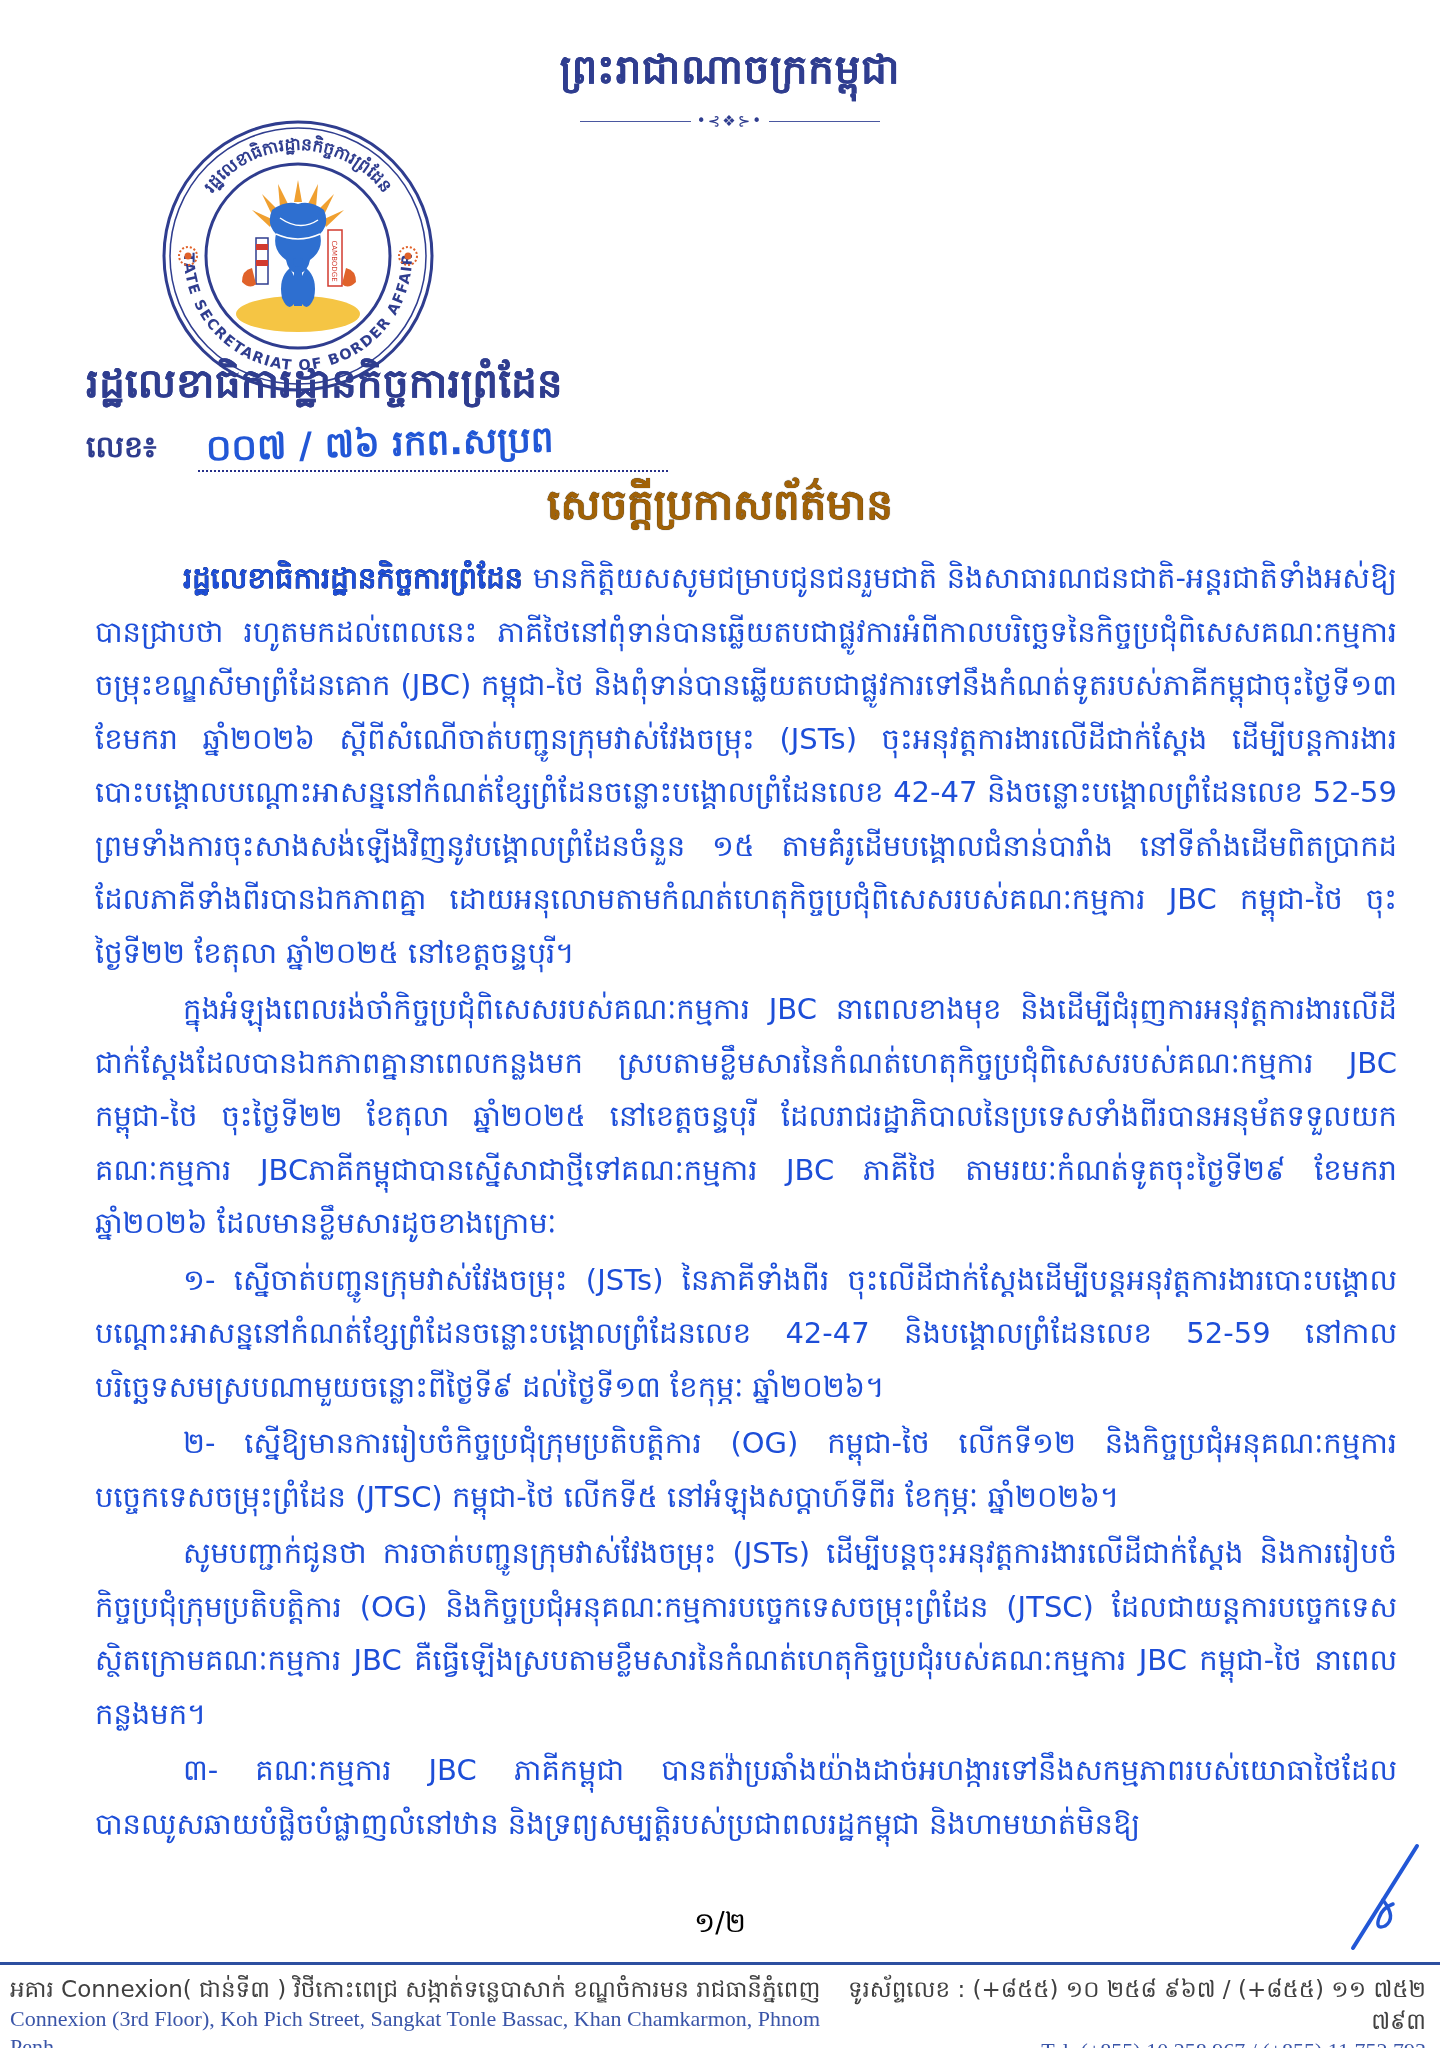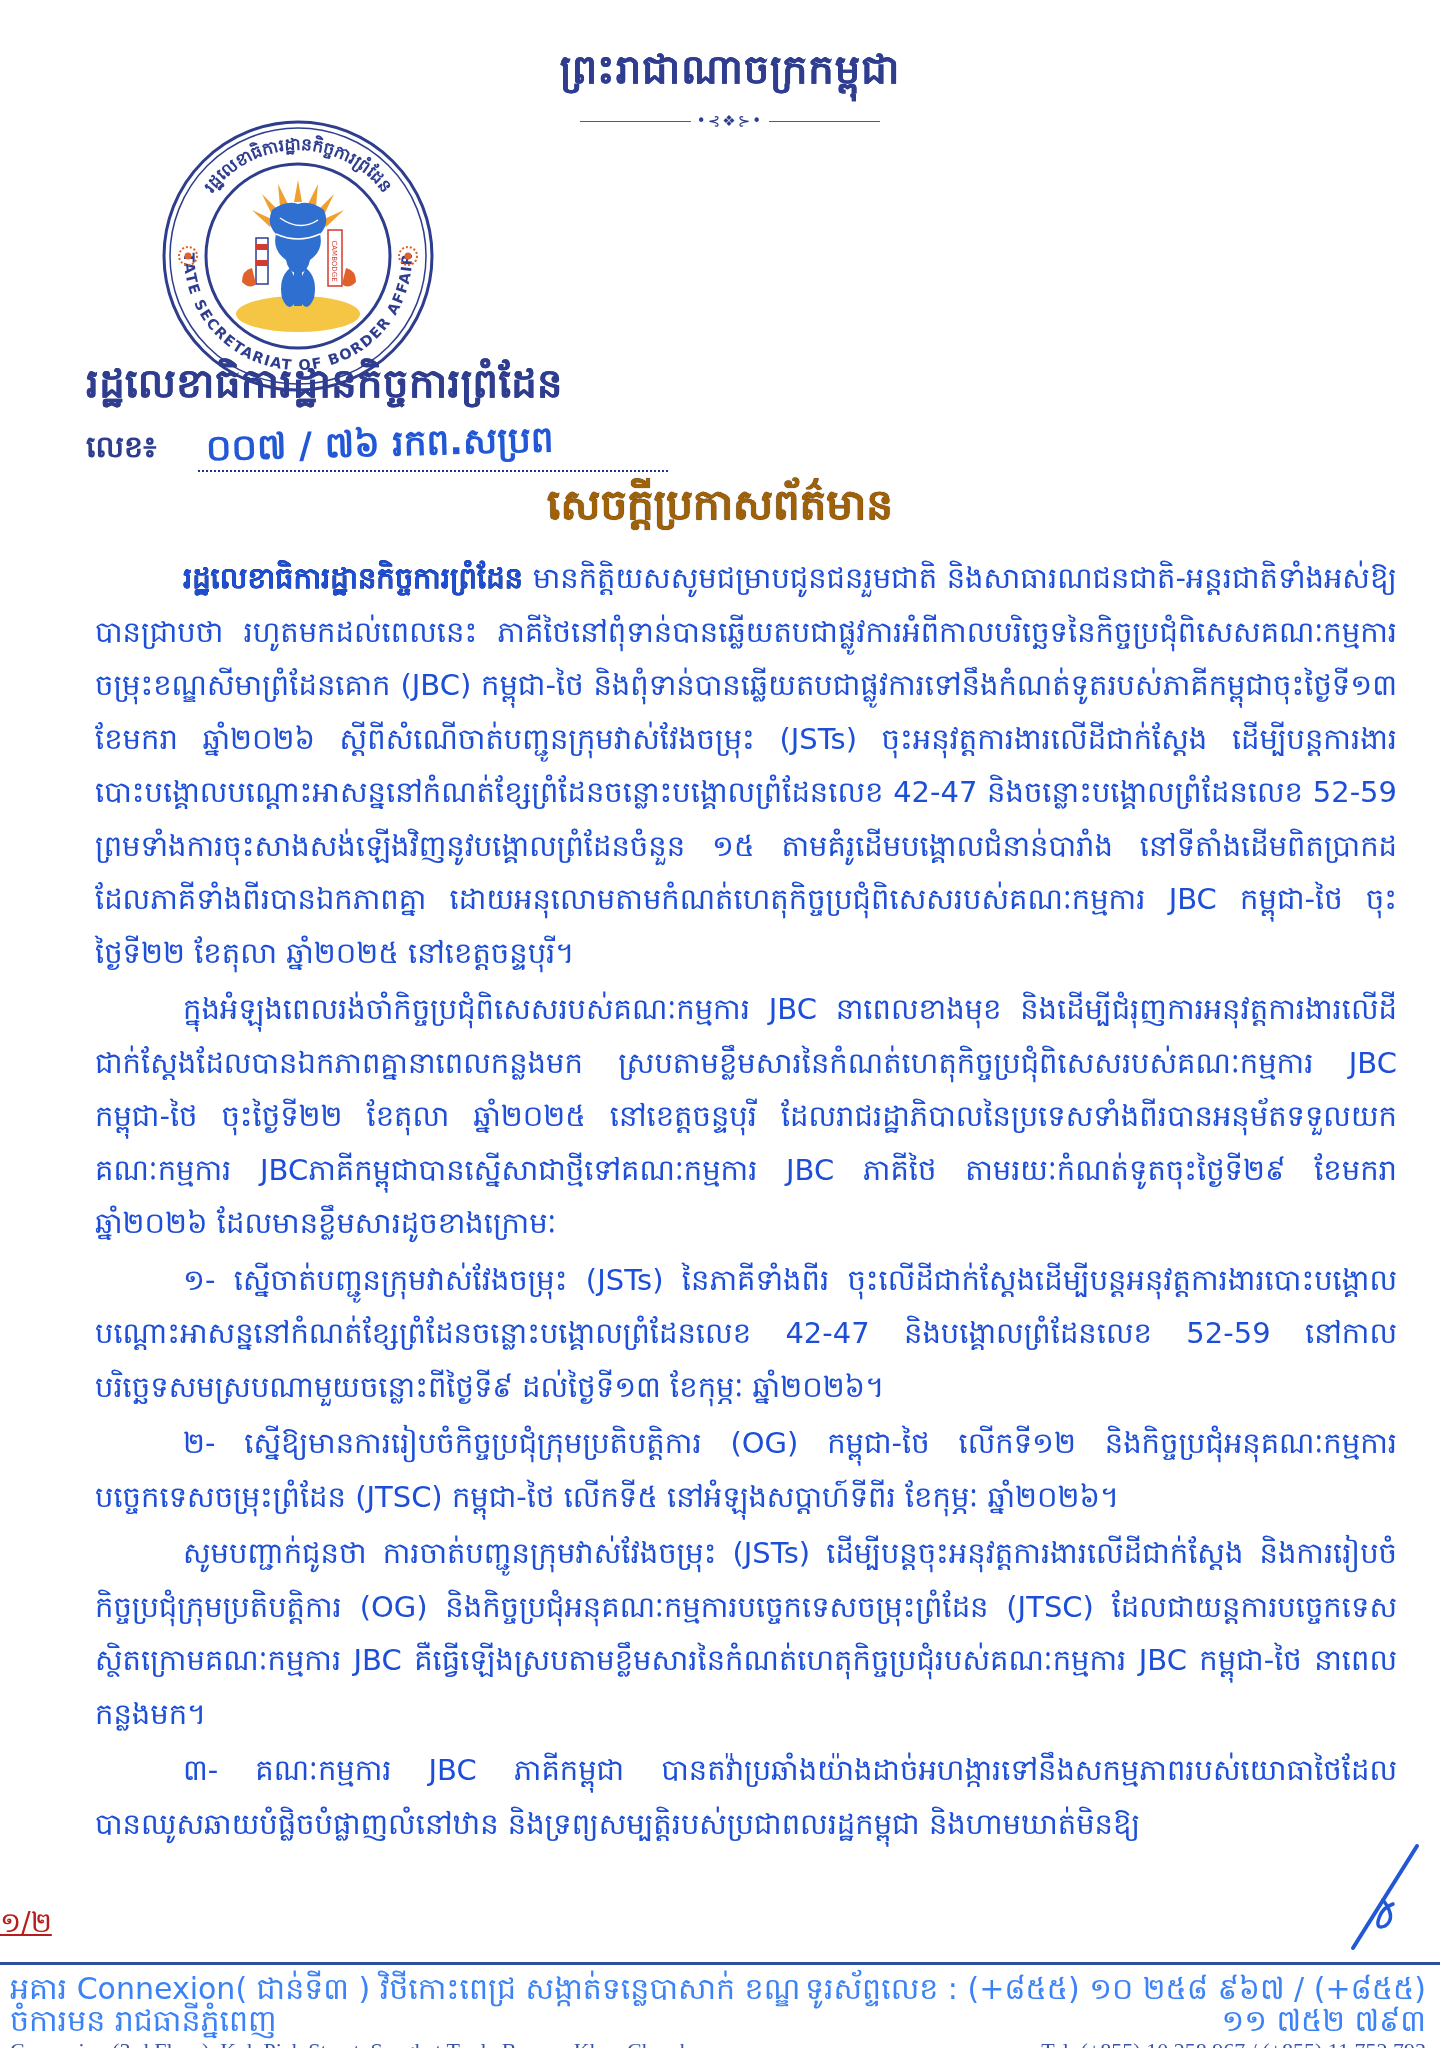--- a/index.html
+++ b/index.html
@@ -73,33 +73,33 @@
     color:#1d4ed8;
   }
   .body-text p { text-indent:88px; margin:0; }
   .body-text p + p { margin-top:3px; }
   .lead-bold { font-weight:bold; text-shadow:0 0 0.5px #000; }
   
   .sig { position:absolute; left:1345px; top:1838px; width:90px; height:115px; }
   
   .page-num {
     position:absolute; top:1905px; left:0; width:100%;
-    text-align:left; font-size:28px; color:#b91c1c;text-decoration:underline;
+    text-align:center; font-size:28px; color:#000000;
   }
   
   .footer {
     position:absolute; left:0; bottom:0; width:1440px; height:86px;
     border-top:3px solid #2d4fa0;
     padding:8px 14px 0 10px;
     display:flex; justify-content:space-between;
     color:#3a55a8;
   }
   .footer .col-left  { text-align:left; }
   .footer .col-right { text-align:right; }
-  .f-km { font-size:30px; line-height:32px; color:#3b82f6; }
+  .f-km { font-size:23px; line-height:32px; color:#404040; }
   .f-en { font-size:22px; line-height:28px; color:#3a55a8; font-family:"Liberation Serif", serif; }
 </style>
 </head>
 <body>
 
 <div class="page">
 
   <div class="motto">
     <div class="motto-line1">ព្រះរាជាណាចក្រកម្ពុជា</div>
     <div class="divider">

